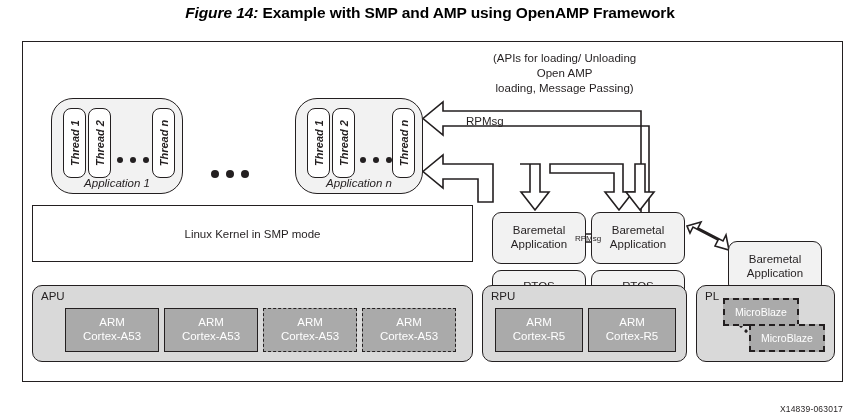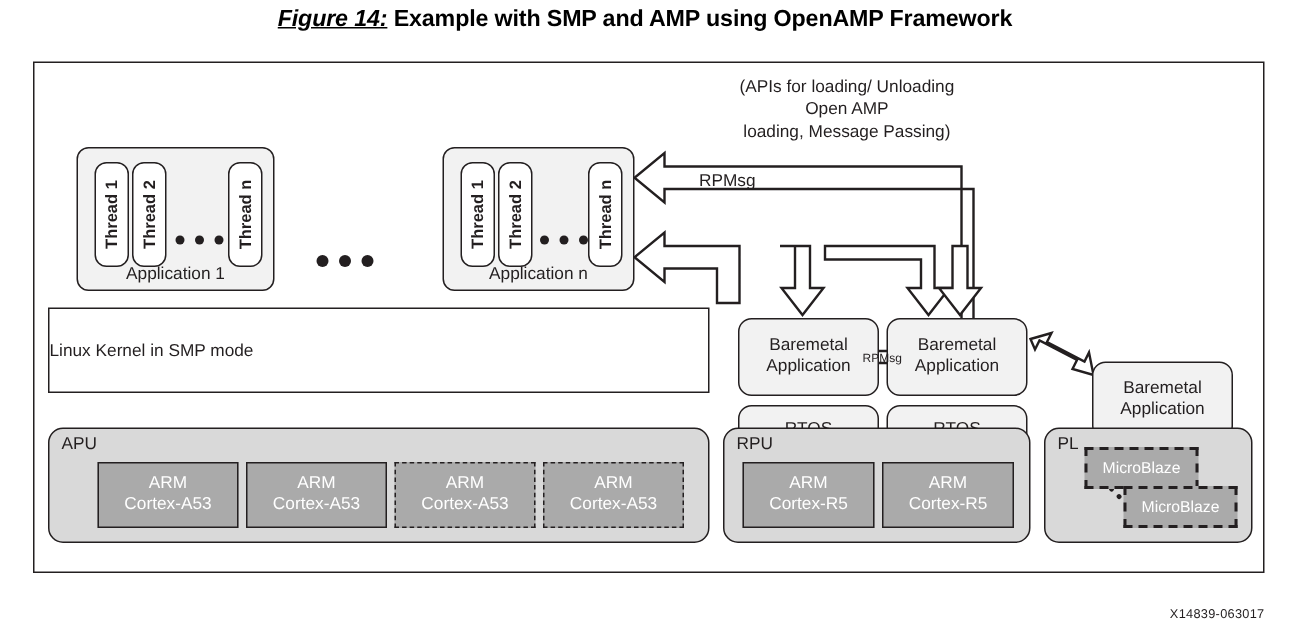--- a/index.html
+++ b/index.html
@@ -18,21 +18,20 @@
     top: 4px; left: 0; width: 860px;
     text-align: center;
     font-size: 15.5px;
     font-weight: bold;
     letter-spacing: -0.1px;
     white-space: nowrap;
   }
   .fig-title .fignum {
     font-style: italic;
     font-weight: bold;
-    text-decoration: underline;
   }
   .frame {
     position: absolute;
     left: 22px; top: 41px;
     width: 821px; height: 341px;
     border: 1.4px solid #231f20;
     background: #fff;
     box-sizing: border-box;
   }
   .footer-id {
@@ -43,22 +42,23 @@
     font-family: "Liberation Sans", sans-serif;
     letter-spacing: 0.2px;
     color: #231f20;
   }
 
   
   .abs { position: absolute; box-sizing: border-box; }
 
   .app-group {
     border: 1.6px solid #231f20;
-    border-radius: 8px;
+    border-radius: 22px;
     background: #f2f2f2;
+    font-style: italic;
   }
   .app-label {
     position: absolute;
     left: 0; bottom: 4px; width: 100%;
     text-align: center;
     font-size: 11.5px;
     color: #231f20;
   }
   .thread {
     position: absolute;
@@ -88,21 +88,21 @@
     border-radius: 50%;
     background: #231f20;
   }
   .dots.big i { width: 8px; height: 8px; }
 
   .plain-box {
     border: 1.6px solid #231f20;
     background: #ffffff;
     display: flex;
     align-items: center;
-    justify-content: flex-start;
+    justify-content: center;
     text-align: center;
     font-size: 11.5px;
     color: #231f20;
   }
   .round-box {
     border: 1.6px solid #231f20;
     border-radius: 9px;
     background: #f2f2f2;
     display: flex;
     flex-direction: column;

